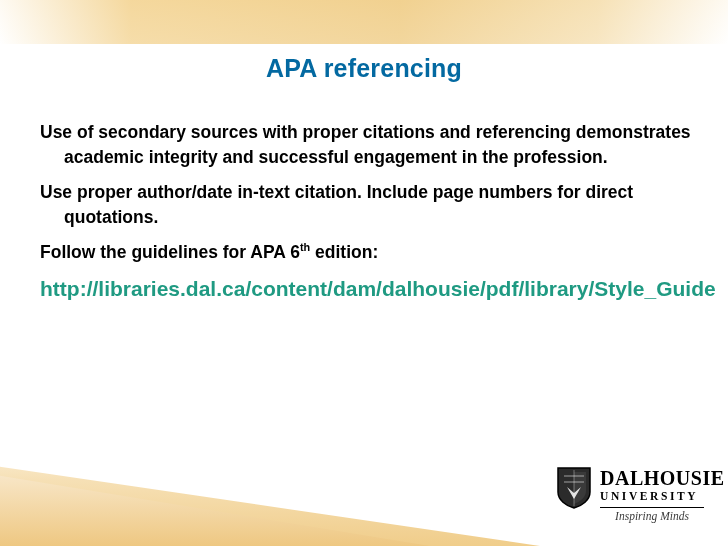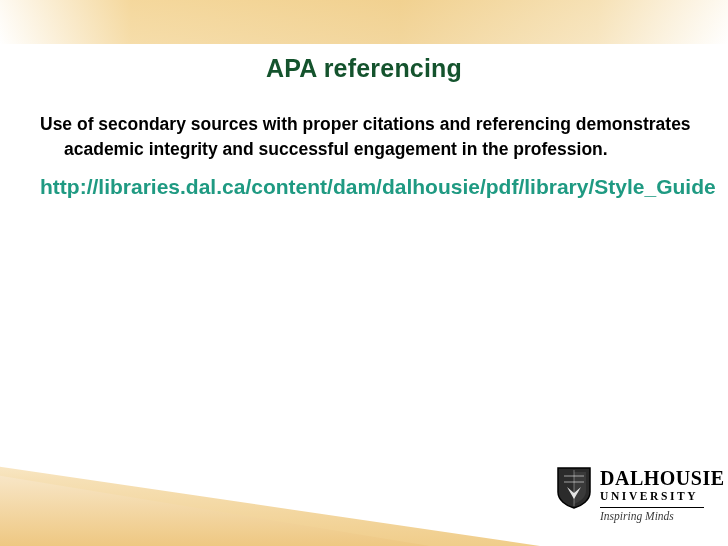--- a/index.html
+++ b/index.html
@@ -57,27 +57,27 @@
   }
 
   .title {
     position: absolute;
     top: 54px;
     left: 0;
     width: 728px;
     text-align: center;
     font-size: 25px;
     font-weight: bold;
-    color: #14532d;
+    color: #0369a1;
     letter-spacing: 0.2px;
   }
 
   .body {
     position: absolute;
-    top: 112px;
+    top: 120px;
     left: 40px;
     width: 660px;
   }
   .bullet {
     color: #000000;
     font-size: 17.5px;
     font-weight: bold;
     line-height: 1.45;
     margin-bottom: 9px;
     text-indent: 0;
@@ -147,21 +147,21 @@
     height: 1px;
     background: #000000;
     margin: 3px 0 2px 0;
     width: 104px;
   }
   .logo-tag {
     font-family: "Liberation Serif", serif;
     font-style: italic;
     font-size: 11.5px;
     color: #3a3a3a;
-    text-align: left;
+    text-align: center;
     width: 104px;
   }
 </style>
 </head>
 <body>
 
 <div class="slide">
 
   <div class="top-band">
     <div class="top-band-inner"></div>
@@ -171,22 +171,28 @@
   <div class="bottom-wedge2"></div>
 
   <div class="title">APA referencing</div>
 
   <div class="body">
 
     <div class="bullet">
       <span class="first-line">Use of secondary sources with proper citations and referencing demonstrates academic integrity and successful engagement in the profession.</span>
     </div>
 
-
-
+    <div class="bullet">
+      <span class="first-line">Use proper author/date in-text citation. Include page numbers for direct quotations.</span>
+    </div>
+
+
+    <div class="bullet">
+      <span class="first-line"><span>Follow the guidelines for APA 6</span><sup>th</sup><span> edition:</span></span>
+    </div>
 
     <div class="bullet link">
       <a href="#">http://libraries.dal.ca/content/dam/dalhousie/pdf/library/Style_Guide</a>
     </div>
 
   </div>
 
   <div class="logo">
     <div class="logo-shield">
       <svg class="shield-svg" width="36" height="44" viewBox="0 0 36 44" xmlns="http://www.w3.org/2000/svg">

